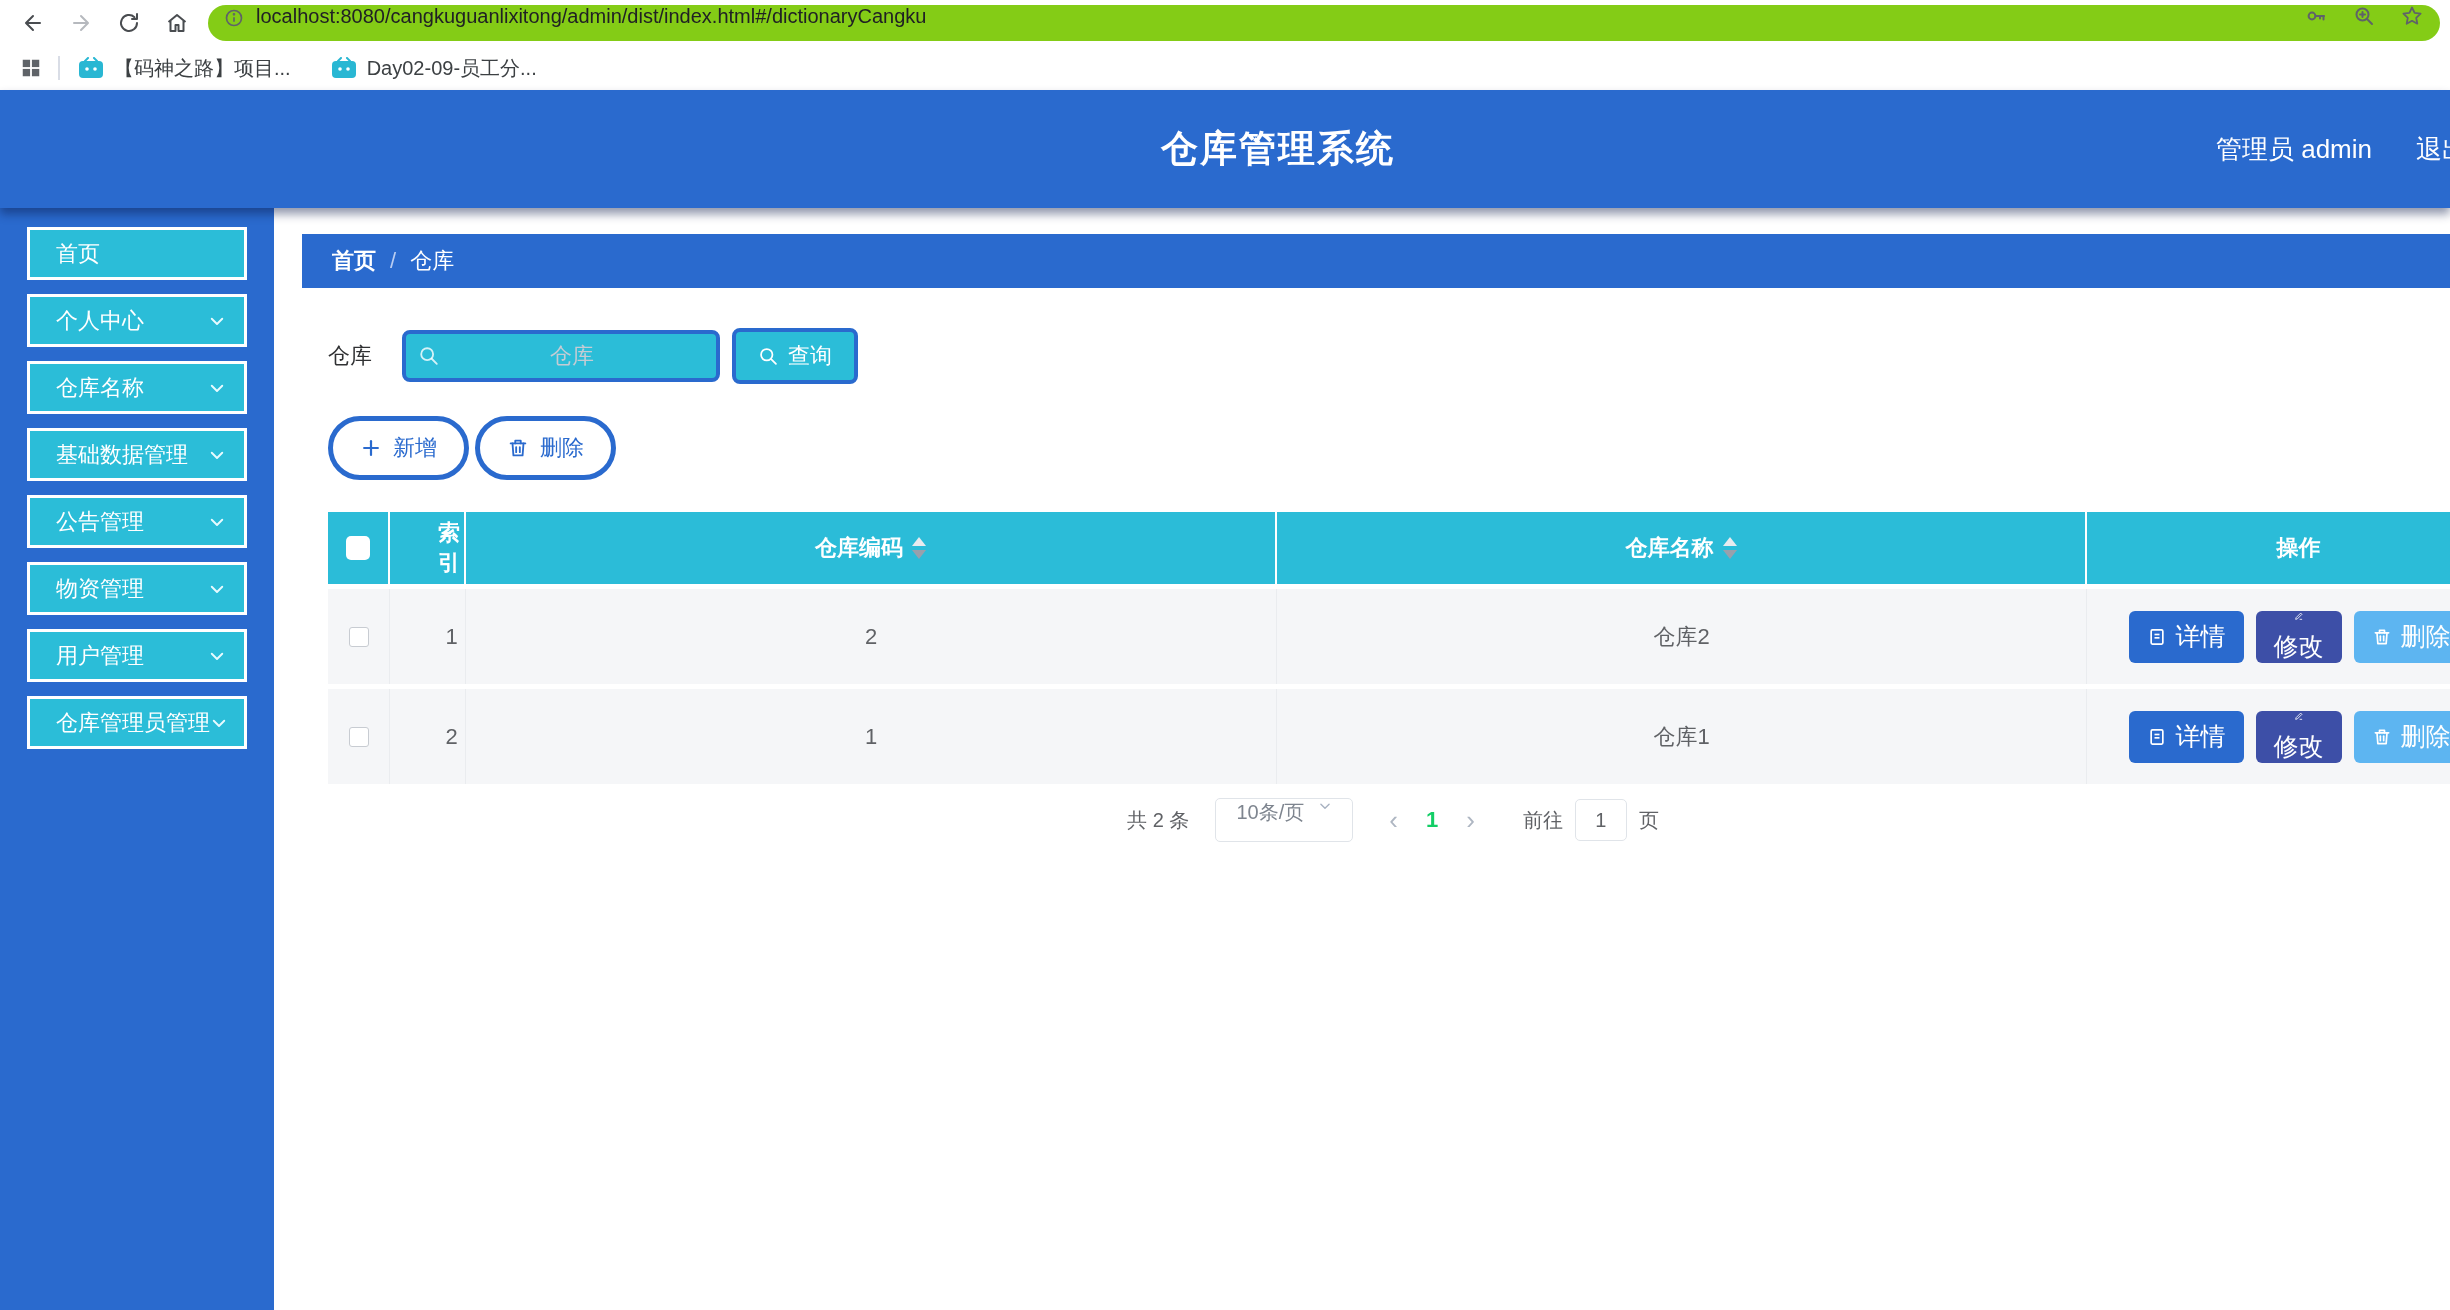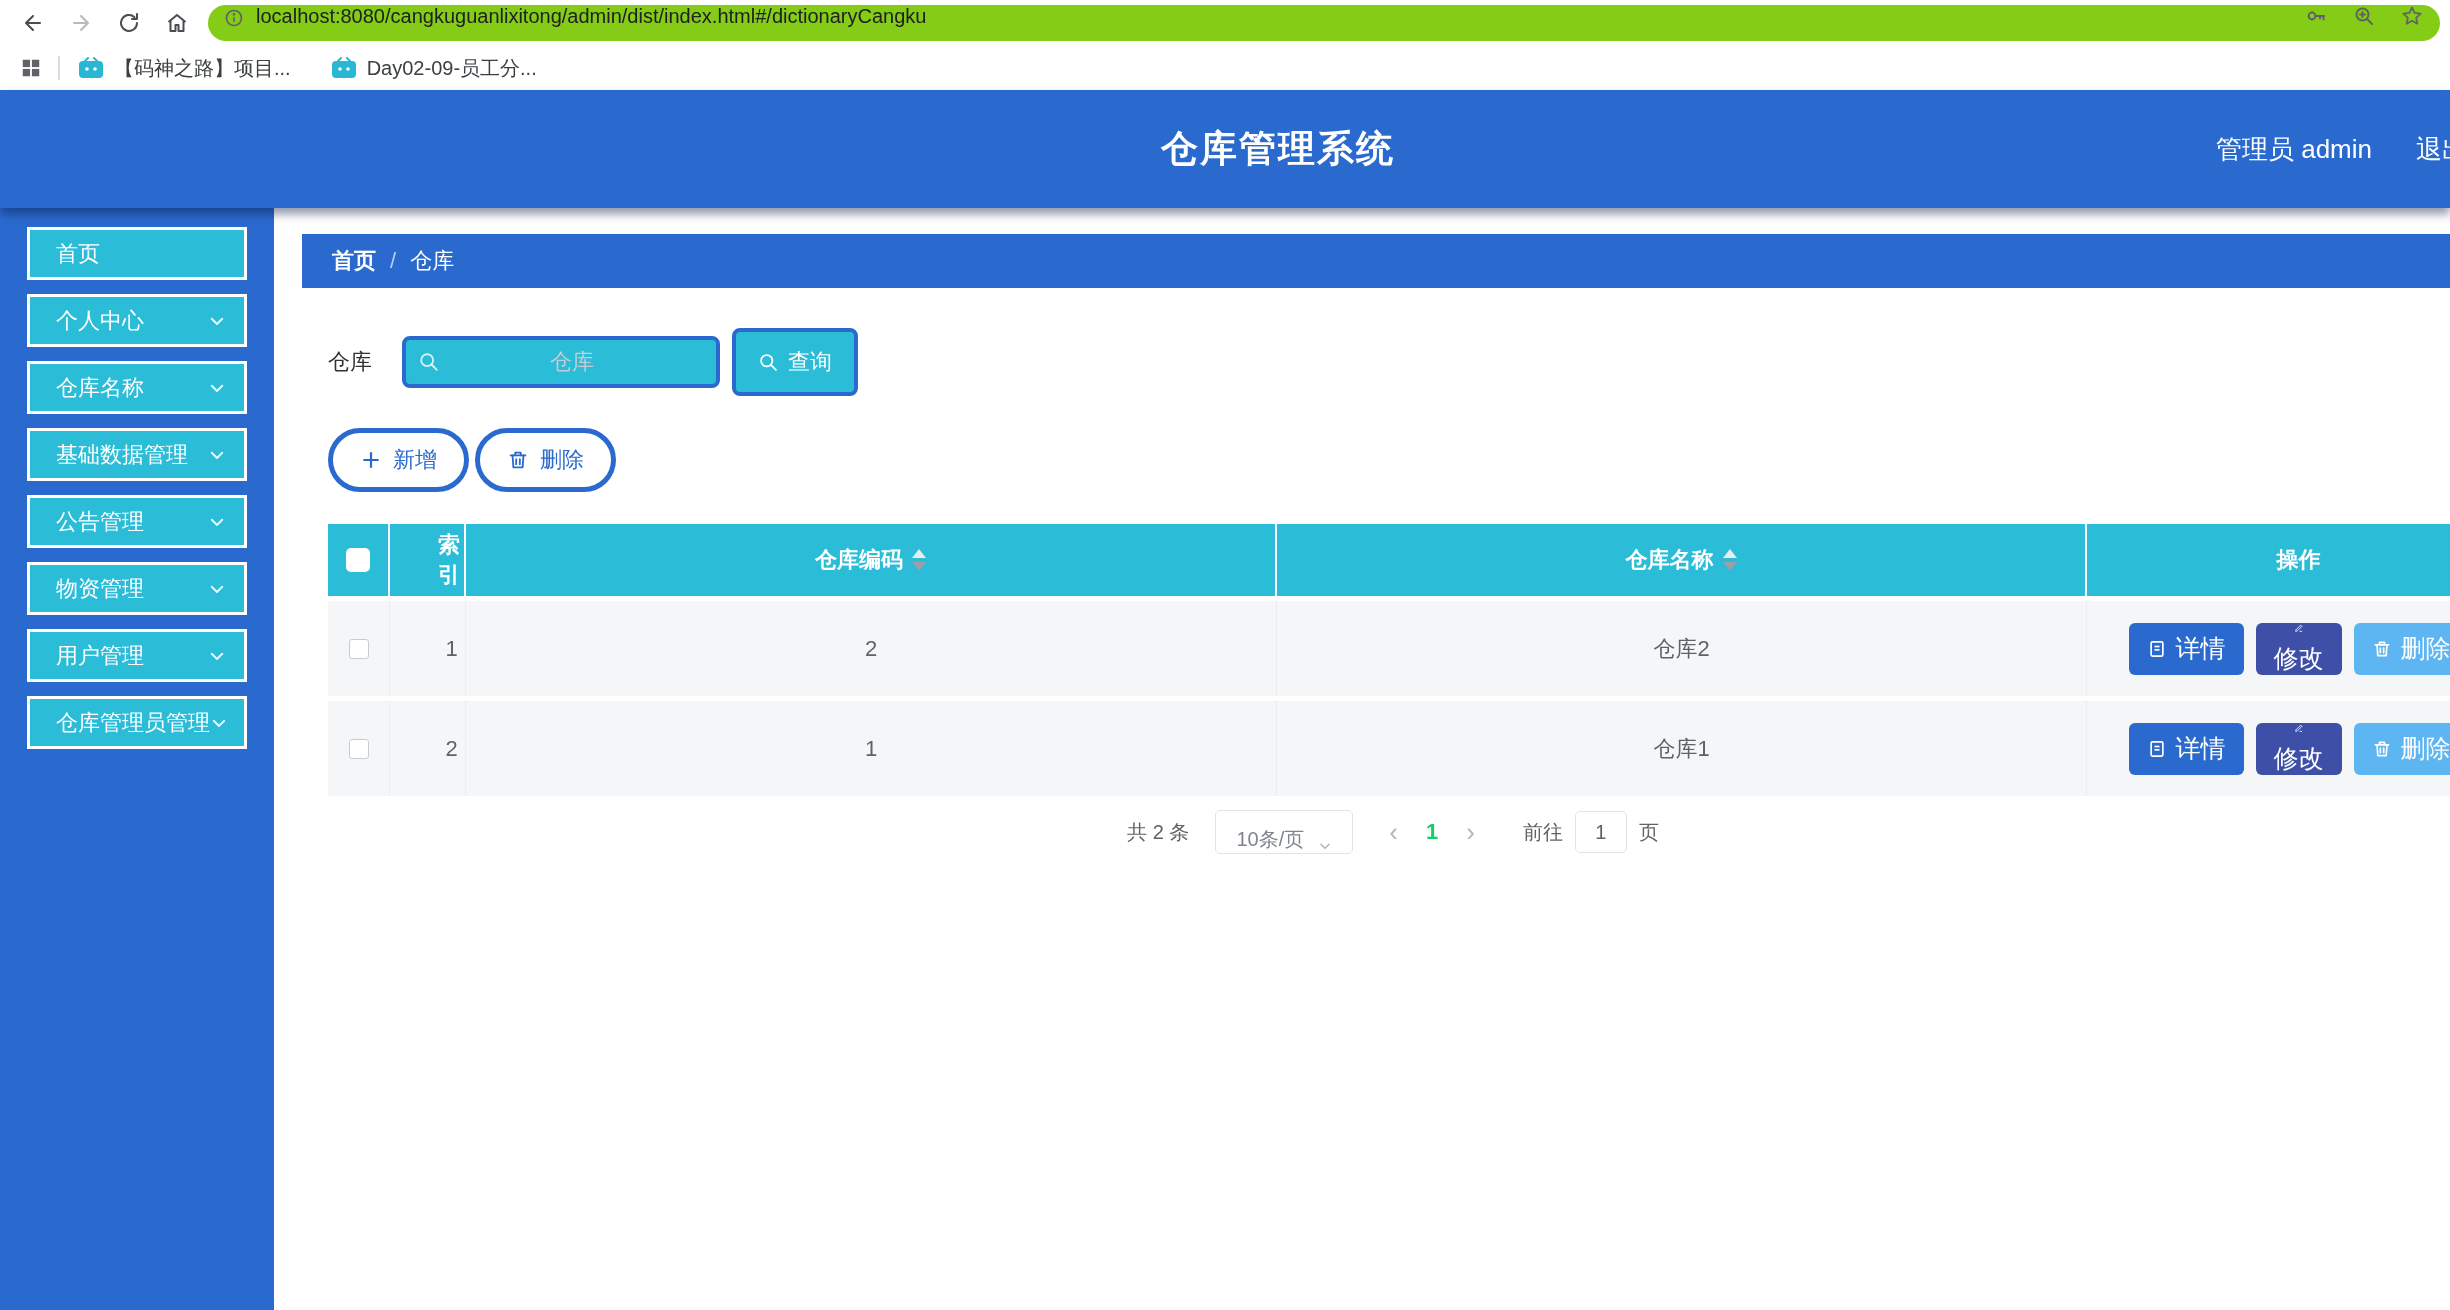--- a/index.html
+++ b/index.html
@@ -62,21 +62,21 @@
 
   .search-row { margin-top:40px; display:flex; align-items:center; }
   .search-label { font-size:22px; color:#303133; margin-right:30px; }
   .search-input-wrap { width:318px; height:52px; background:#2bbdd8; border:4px solid #2a6ace;
                        border-radius:8px; display:flex; align-items:center; padding:0 12px; }
   .search-input-wrap svg { width:22px; height:22px; color:rgba(255,255,255,.8); flex:none; }
   .search-input { flex:1; min-width:0; background:transparent; border:none; outline:none;
                   text-align:center; font-size:22px; color:#fff;
                   font-family:"Liberation Sans","DejaVu Sans",sans-serif; }
   .search-input::placeholder { color:#c4ccd4; opacity:1; }
-  .query-btn { margin-left:12px; width:126px; height:68px; background:#2bbdd8; border:4px solid #2a6ace;
+  .query-btn { margin-left:12px; width:126px; height:56px; background:#2bbdd8; border:4px solid #2a6ace;
                border-radius:8px; color:#fff; font-size:22px; display:flex; align-items:center;
                justify-content:center; gap:9px; cursor:pointer; }
   .query-btn svg { width:21px; height:21px; }
 
   .toolbar-row { margin-top:32px; display:flex; gap:6px; }
   .pill-btn { height:64px; background:#fff; border:5px solid #2a6ace; border-radius:32px;
               color:#2a6ace; font-size:22px; display:flex; align-items:center; justify-content:center;
               gap:11px; padding:0 27px; cursor:pointer; }
   .pill-btn svg { width:22px; height:22px; }
 
@@ -106,21 +106,21 @@
   .act-btn svg { width:20px; height:20px; }
   .act-detail { background:#2a6ace; }
   .act-edit { background:#3d4fa7;flex-direction:column; }
   .act-delete { background:#5db5f1; }
 
   
   .pagination { margin-top:14px; width:2130px; display:flex; align-items:center; justify-content:center;
                 font-size:20px; color:#606266; }
   .pg-total { margin-right:26px; }
   .pg-select { width:138px; height:44px; border:1px solid #e0e4e9; border-radius:5px; display:flex;
-               align-items:flex-end; justify-content:center; gap:14px; color:#7e858f; cursor:pointer; }
+               align-items:flex-start; justify-content:center; gap:14px; color:#7e858f; cursor:pointer; }
   .pg-select svg { width:14px; height:14px; color:#a8b2c1; }
   .pg-arrow { color:#aeb6c2; font-size:26px; cursor:pointer; padding:0 6px; }
   .pg-prev { margin-left:30px; }
   .pg-cur { color:#13ce66; font-weight:bold; font-size:22px; margin:0 22px; cursor:pointer; }
   .pg-goto { margin-left:42px; }
   .pg-input { width:52px; height:42px; border:1px solid #e0e4e9; border-radius:5px; text-align:center;
               font-size:20px; color:#606266; margin:0 12px; outline:none;
               font-family:"Liberation Sans","DejaVu Sans",sans-serif; }
 </style>
 </head>

